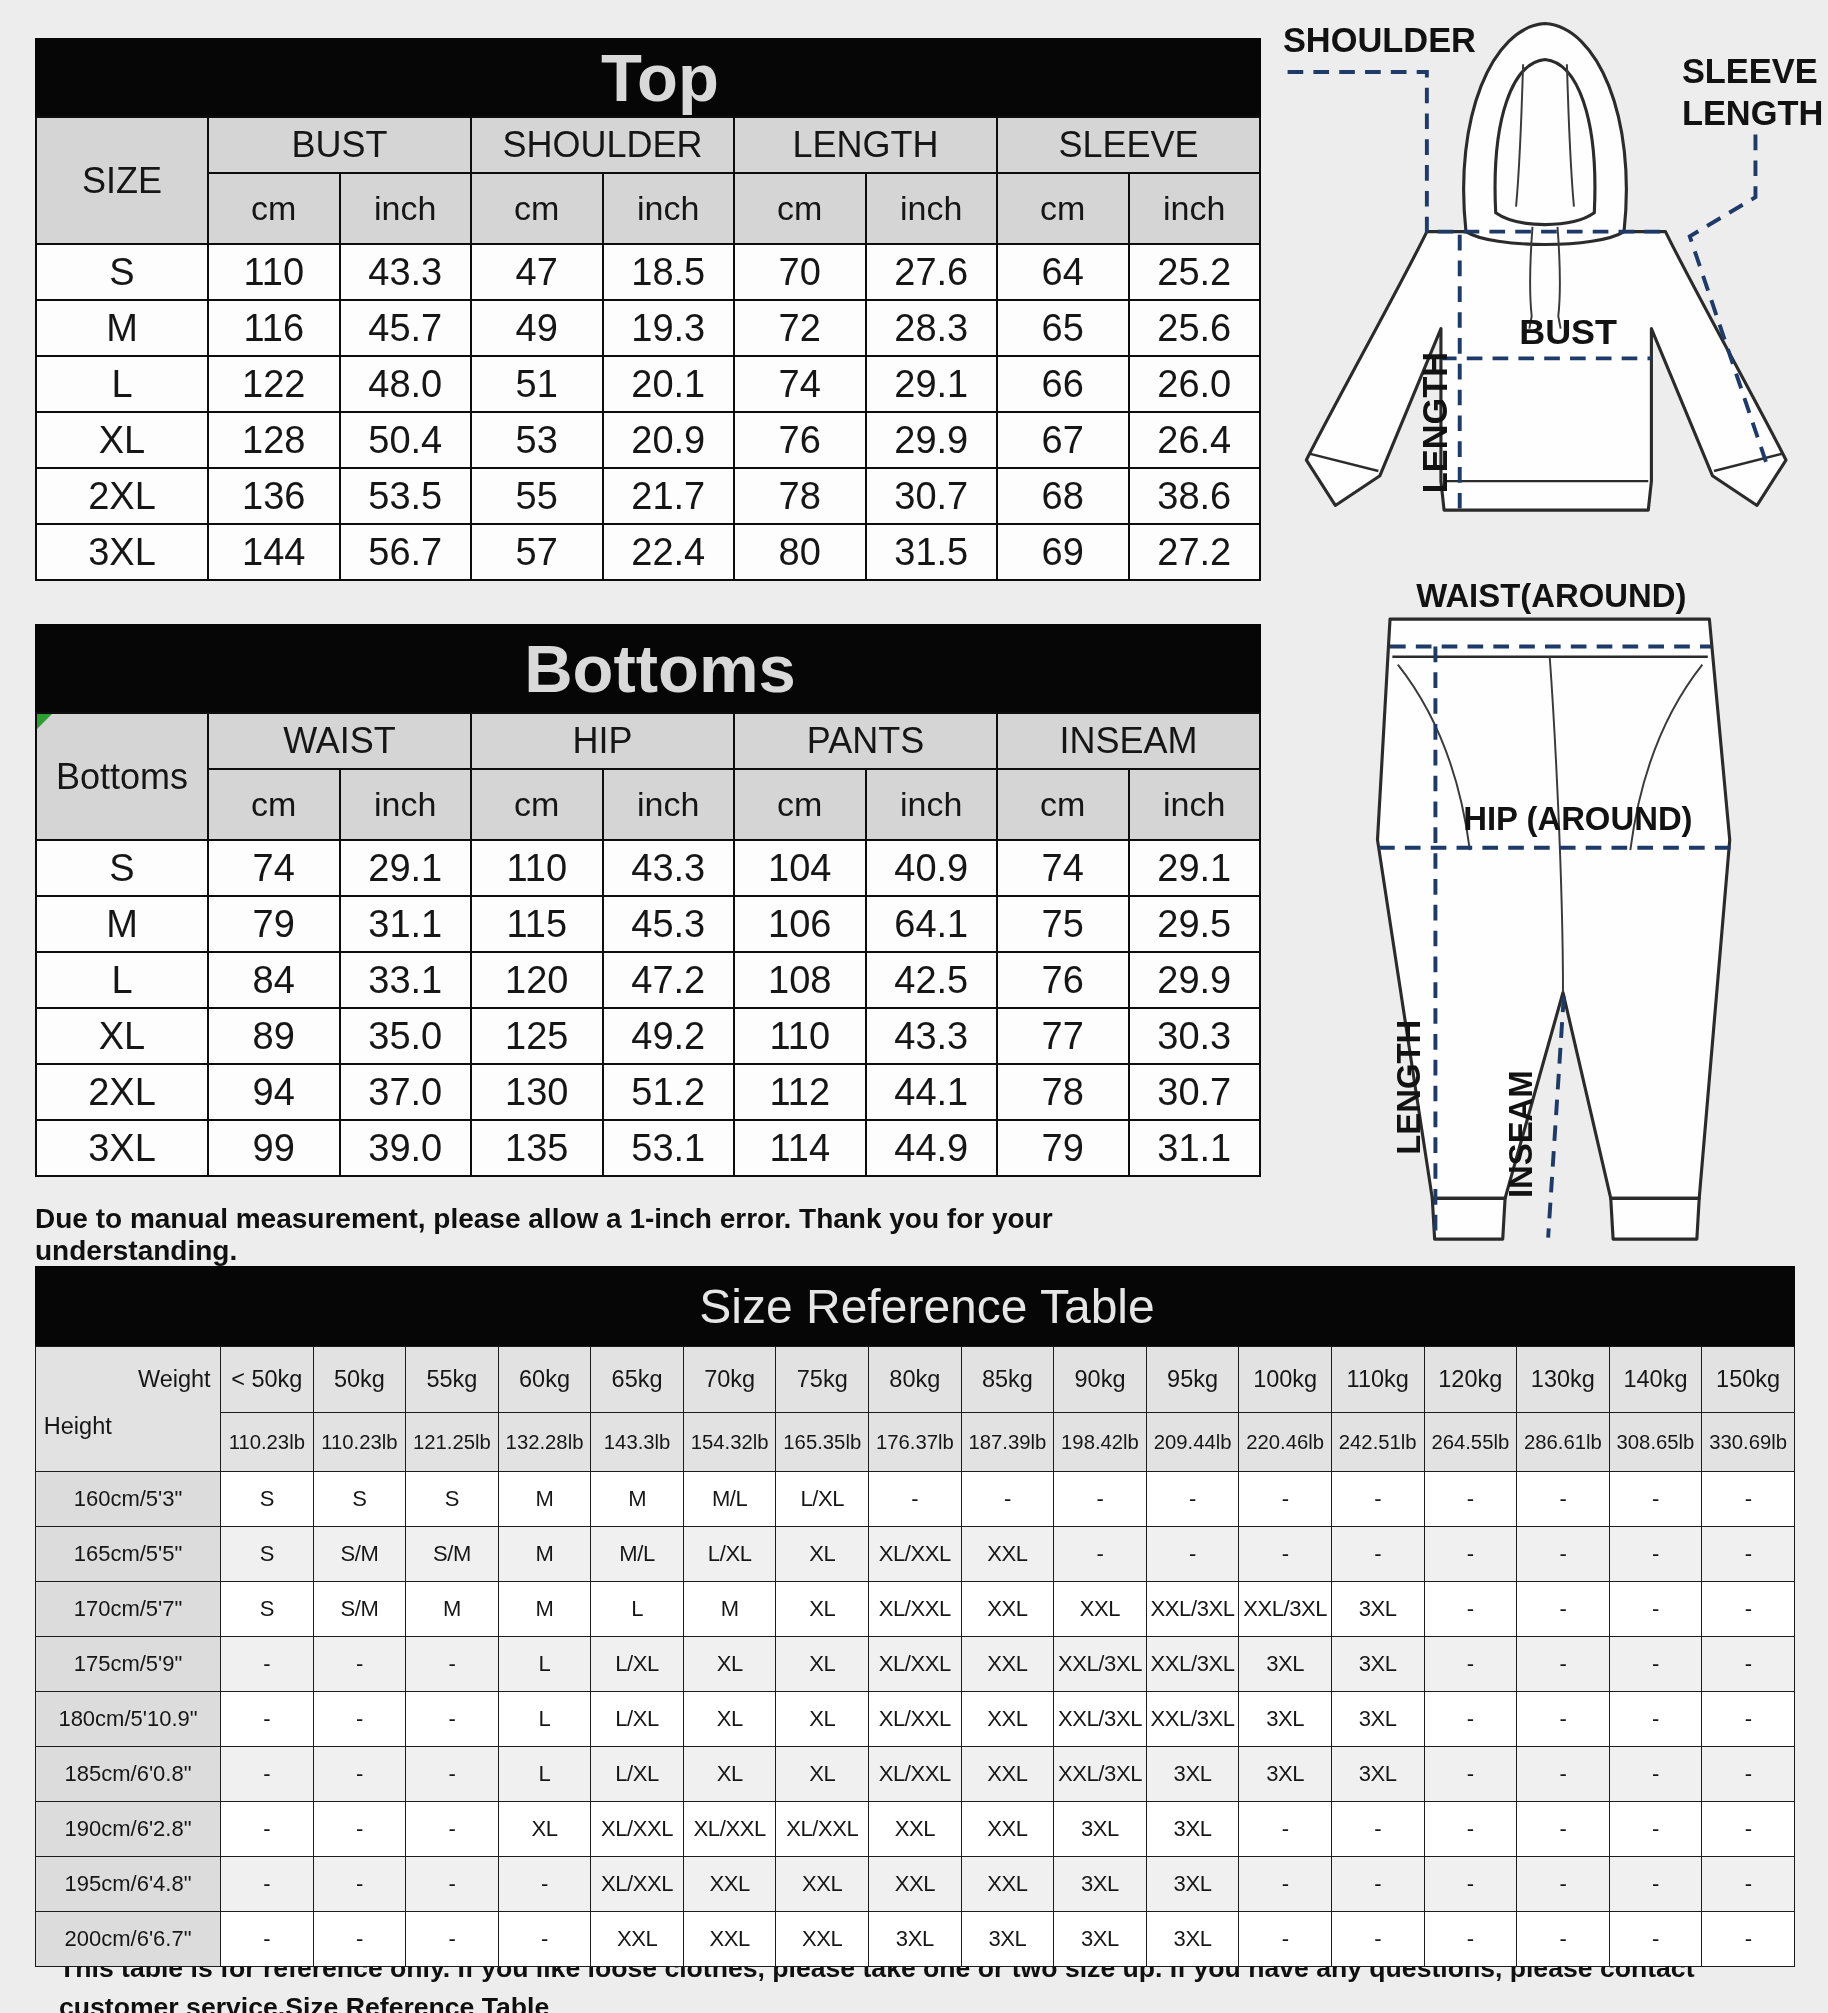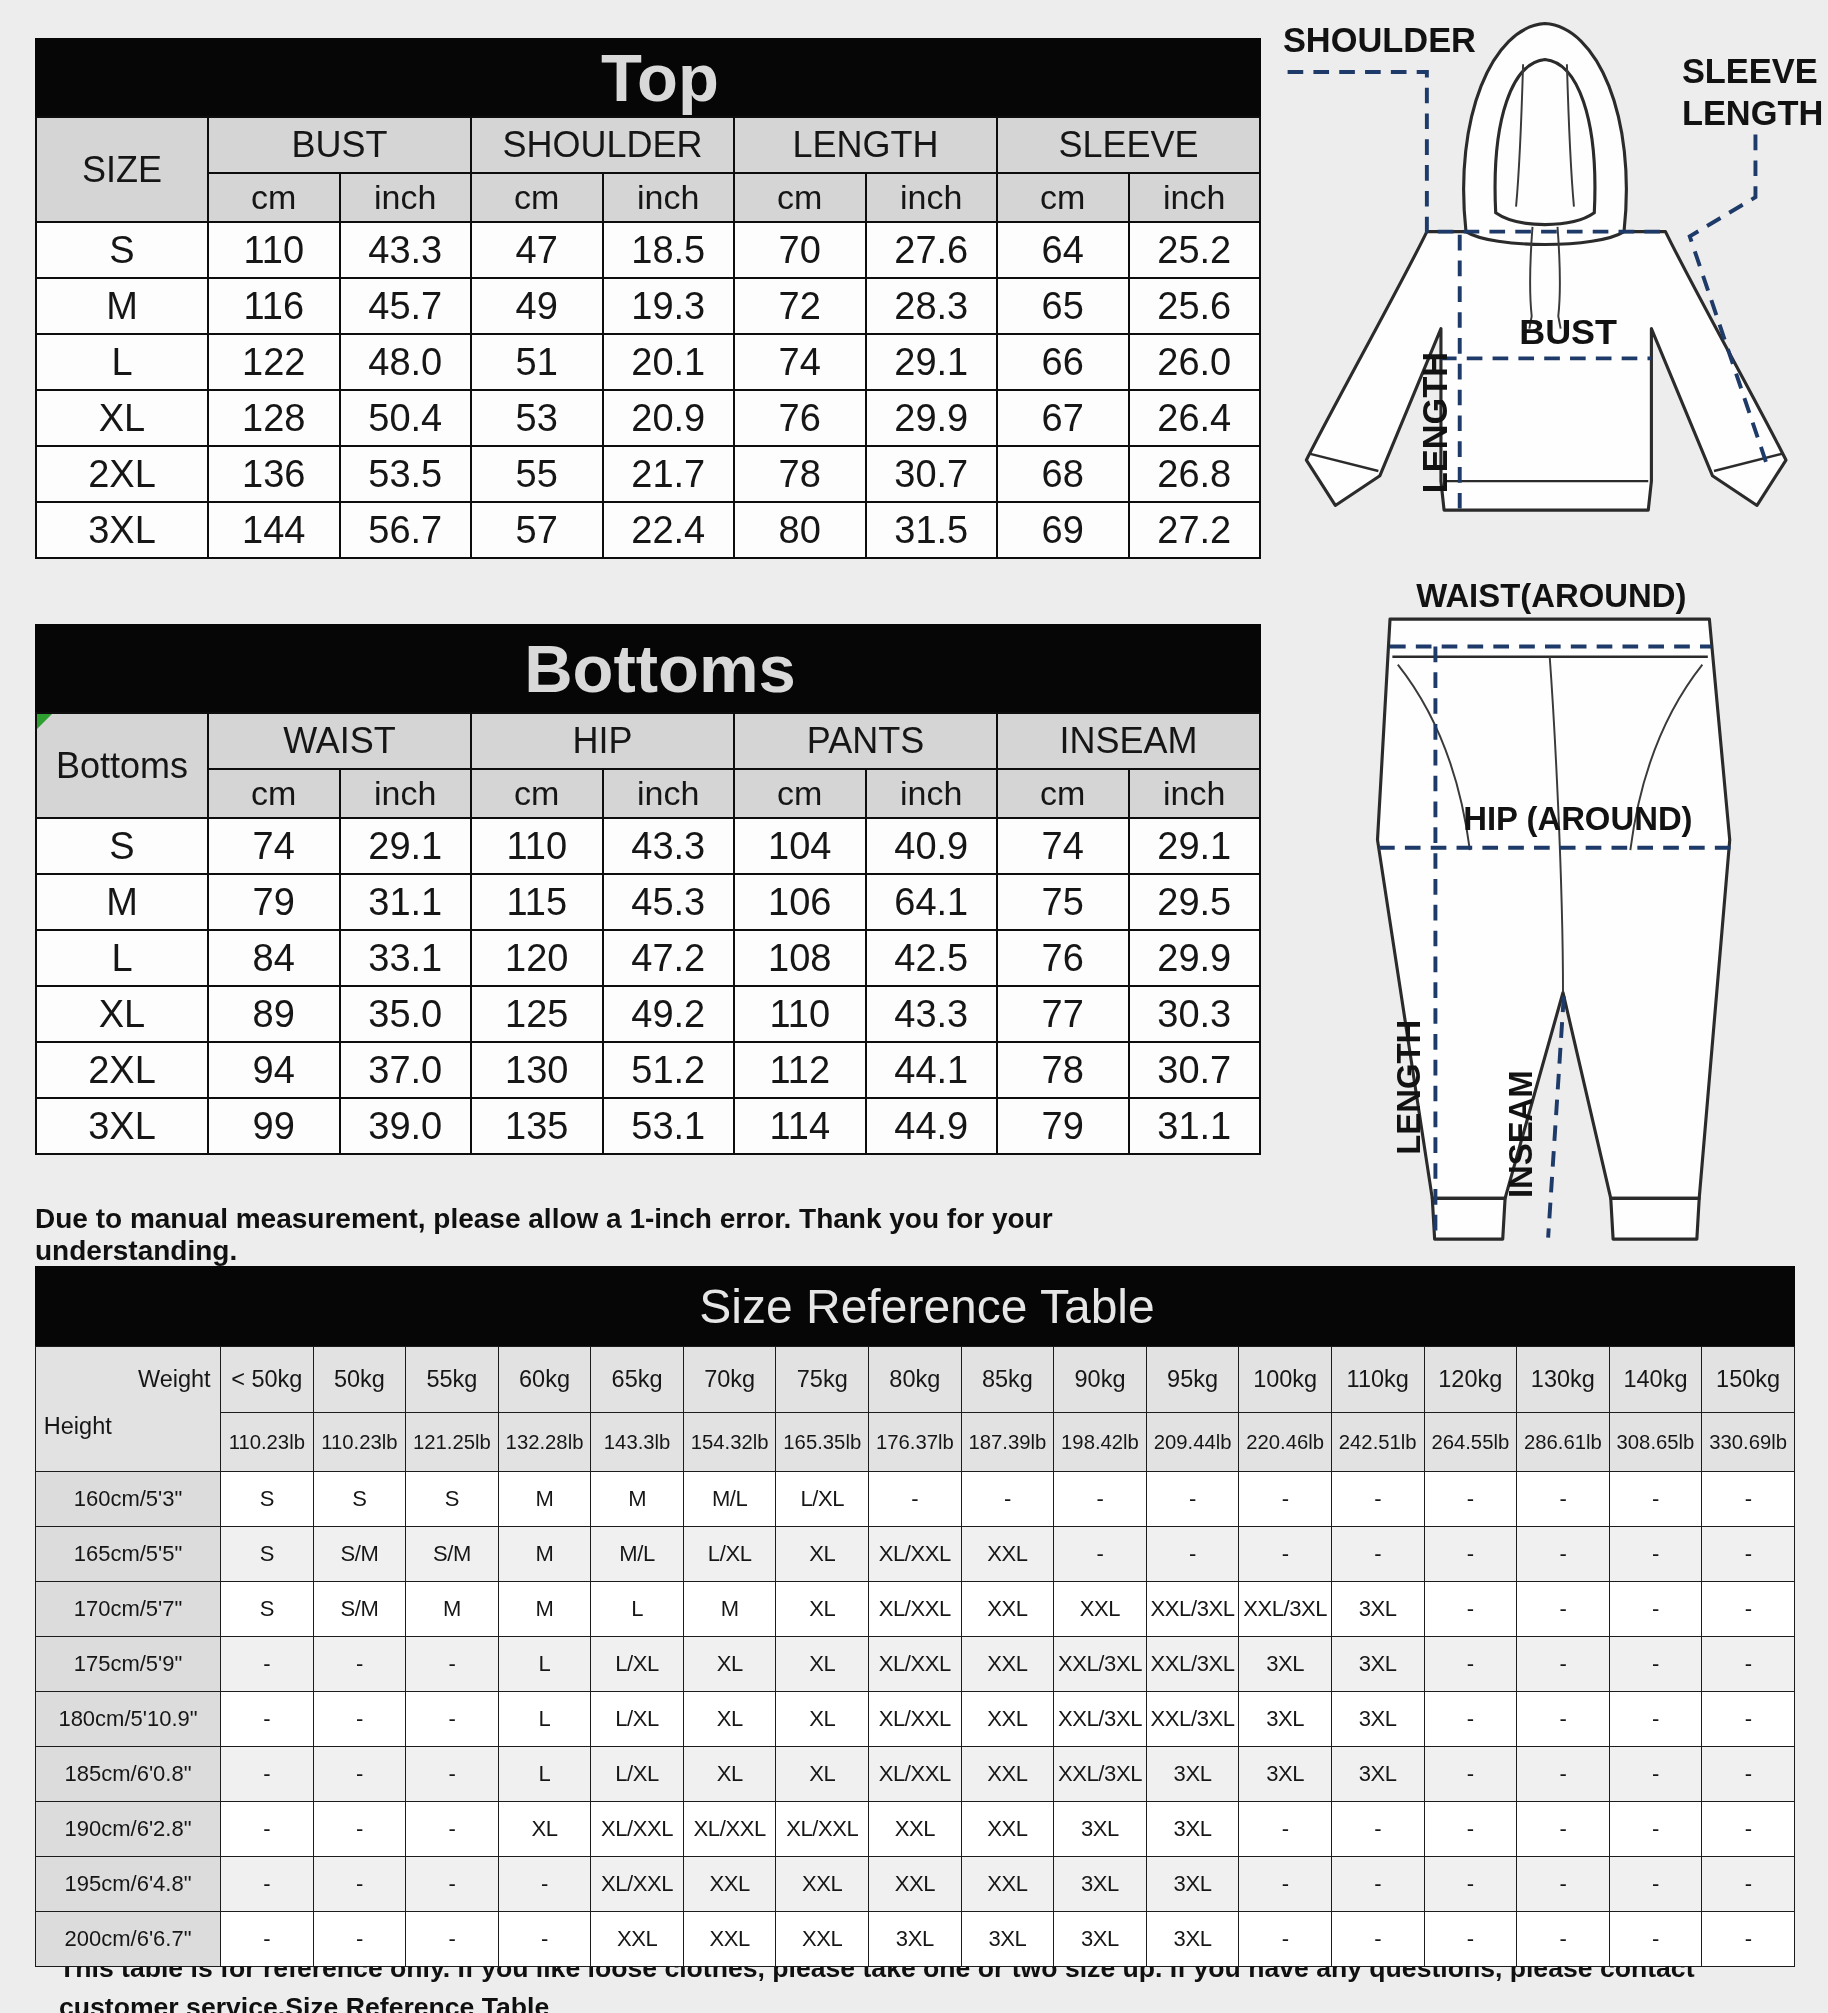--- a/index.html
+++ b/index.html
@@ -14,21 +14,21 @@
   
   .mwrap { position:absolute; width:1226px; }
   #top-table-wrap   { left:35px; top:38px; }
   #bottoms-table-wrap { left:35px; top:624px; }
   #top-band { height:78px; font-size:67px; }
   #bottoms-band { height:88px; font-size:67px; }
   table.mtable { border-collapse:collapse; width:100%; table-layout:fixed; background:#fdfdfd; }
   table.mtable col.c-size { width:172px; }
   table.mtable th, table.mtable td { border:2.3px solid #0d0d0d; text-align:center; vertical-align:middle; }
   table.mtable thead tr:nth-child(1) th { height:56px; background:#d5d5d5; font-size:36px; font-weight:400; }
-  table.mtable thead tr:nth-child(2) th { height:49px; background:#d5d5d5; font-size:34px; font-weight:400; }
+  table.mtable thead tr:nth-child(2) th { height:71px; background:#d5d5d5; font-size:34px; font-weight:400; }
   table.mtable thead th.corner-cell { font-size:38px; position:relative; }
   table.mtable tbody th { height:56px; background:#fdfdfd; font-size:38px; font-weight:400; }
   table.mtable tbody td { height:56px; font-size:38px; }
   .green-tri { position:absolute; left:0; top:0; width:0; height:0;
     border-top:15.6px solid #2f9e30; border-right:15.6px solid transparent; }
   
   #measure-note { position:absolute; left:35px; top:1203px; width:1220px;
     font-size:28px; font-weight:bold; color:#101010; }
   #reference-note { position:absolute; left:59px; top:1949px; width:1713px;
     font-size:26.6px; font-weight:bold; color:#101010; line-height:1.45; }
@@ -141,21 +141,21 @@
           </tr>
           <tr>
             <th>2XL</th>
             <td>136</td>
             <td>53.5</td>
             <td>55</td>
             <td>21.7</td>
             <td>78</td>
             <td>30.7</td>
             <td>68</td>
-            <td>26.8</td>
+            <td>38.6</td>
           </tr>
           <tr>
             <th>3XL</th>
             <td>144</td>
             <td>56.7</td>
             <td>57</td>
             <td>22.4</td>
             <td>80</td>
             <td>31.5</td>
             <td>69</td>

